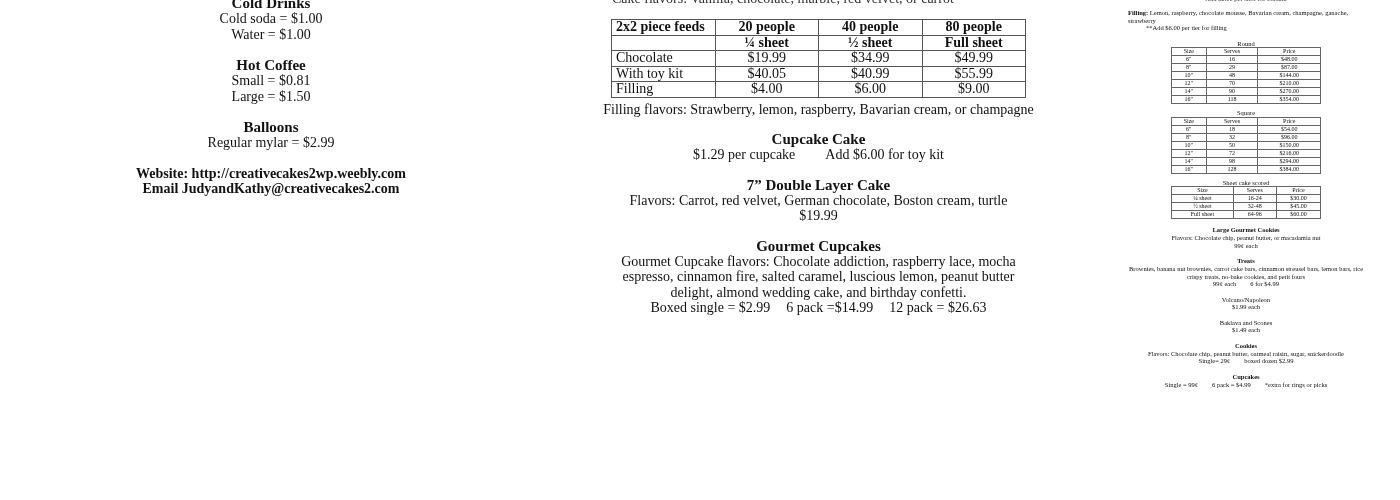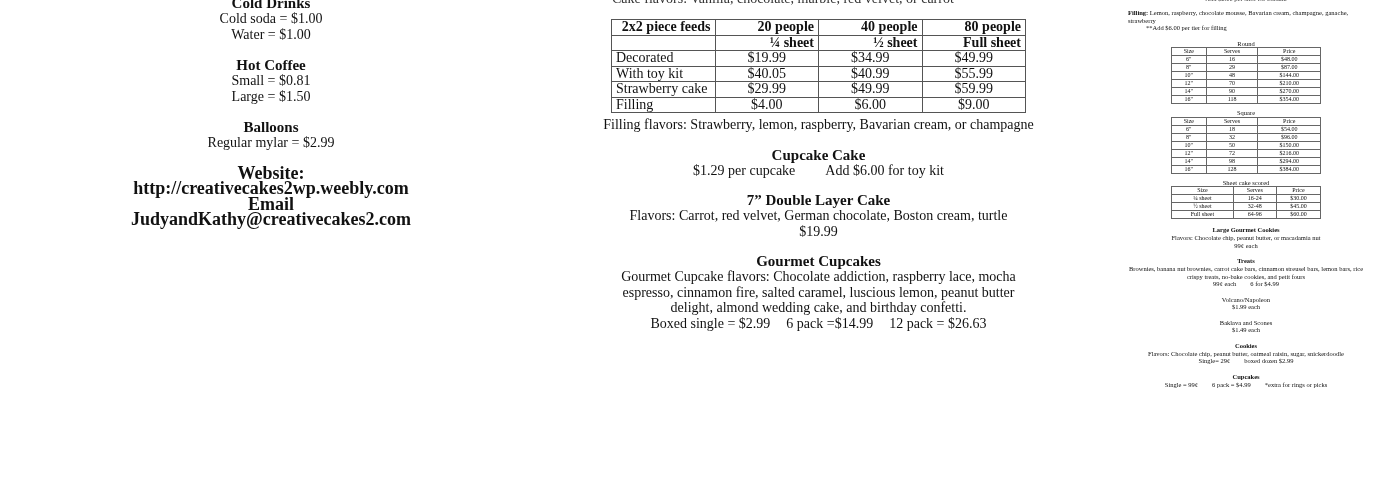--- a/index.html
+++ b/index.html
@@ -1,27 +1,27 @@
 <!DOCTYPE html>
 <html><head>
   <meta charset="utf-8">
   <style>
     html, body { margin: 0; padding: 0; background: #ffffff; }
     body { width: 1400px; height: 500px; position: relative; overflow: hidden; color: #111; font-family: "Liberation Serif", "DejaVu Serif", serif; }
     .col { position: absolute; text-align: center; }
     .left { left: 120px; width: 302px; top: -5px; font-size: 14px; line-height: 15.5px; }
     .left .sec { margin-bottom: 15px; }
     .left h3 { font-size: 15px; margin: 0; font-weight: bold; line-height: 16px; }
-    .left .contact { font-weight: bold; font-size: 18px; line-height: 15.5px; }
+    .left .contact { font-weight: bold; font-size: 14px; line-height: 15.5px; }
     .mid { left: 600px; width: 437px; top: -9px; font-size: 14px; line-height: 15.5px; }
     .mid .clipline { color: #333; white-space: nowrap; height: 15px; margin-bottom: 13px; text-align: left; padding-left: 12px; }
     table.sheet { border-collapse: collapse; margin-left: 11px; width: 415px; font-size: 14px; }
     table.sheet td { border: 1px solid #555; padding: 0 4px; height: 14.5px; line-height: 14.5px; text-align: center; width: 25%; }
     table.sheet td:first-child { text-align: left; }
-    table.sheet tr.hdr td { font-weight: bold; text-align: right; }
+    table.sheet tr.hdr td { font-weight: bold; }
     .mid .block { margin-top: 14px; }
     .mid h3 { font-size: 15px; margin: 0; font-weight: bold; line-height: 16px; }
     .gap { display: inline-block; width: 30px; }
     .gap2 { display: inline-block; width: 16px; }
     .right { left: 1128px; width: 236px; top: -5px; font-size: 6.5px; line-height: 7.5px; }
     .right .clip { color: #333; text-align: center; height: 8px; margin-bottom: 6px; }
     .right .filling { text-align: left; }
     .right .filling b { font-weight: bold; }
     .right .note { text-align: left; padding-left: 18px; margin-bottom: 8px; }
     .right .caption { margin-top: 2px; }
@@ -65,36 +65,30 @@
       <td>40 people</td>
       <td>80 people</td>
     </tr>
     <tr class="hdr">
       <td></td>
       <td>¼ sheet</td>
       <td>½ sheet</td>
       <td>Full sheet</td>
     </tr>
     <tr>
-      <td>Decorated</td>
+      <td>Chocolate</td>
       <td>$19.99</td>
       <td>$34.99</td>
       <td>$49.99</td>
     </tr>
     <tr>
       <td>With toy kit</td>
       <td>$40.05</td>
       <td>$40.99</td>
       <td>$55.99</td>
-    </tr>
-    <tr>
-      <td>Strawberry cake</td>
-      <td>$29.99</td>
-      <td>$49.99</td>
-      <td>$59.99</td>
     </tr>
     <tr>
       <td>Filling</td>
       <td>$4.00</td>
       <td>$6.00</td>
       <td>$9.00</td>
     </tr>
   </tbody>
     </table>
 

